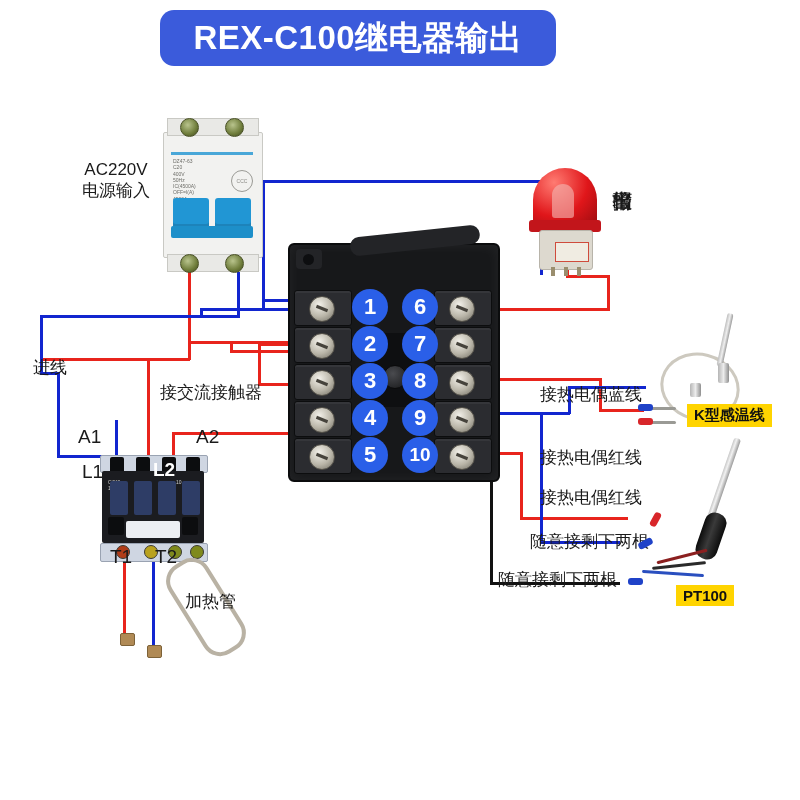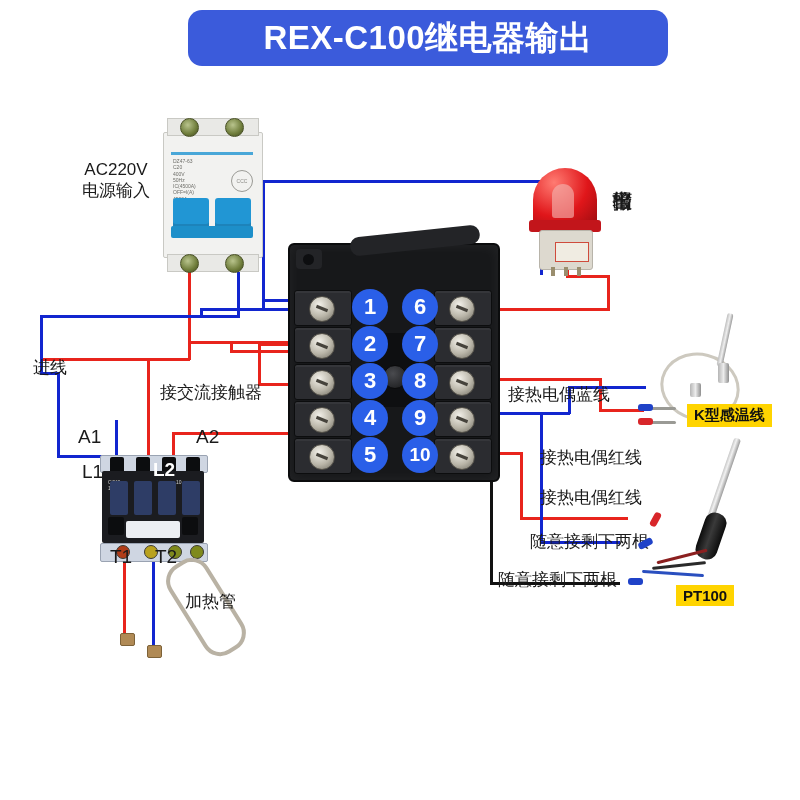--- a/index.html
+++ b/index.html
@@ -5,23 +5,23 @@
   html,body{margin:0;padding:0;}
   body{
     width:800px;height:800px;background:#ffffff;position:relative;overflow:hidden;
     font-family:"Liberation Sans","DejaVu Sans",sans-serif;
   }
   #stage{position:absolute;left:0;top:0;width:800px;height:800px;}
   .abs{position:absolute;}
 
   
   #title-banner{
-    left:160px;top:10px;width:480px;height:56px;
+    left:160px;top:10px;width:396px;height:56px;
     background:#3b5bdb;border-radius:14px;
-    display:flex;align-items:center;justify-content:center;margin-left:28px;
+    display:flex;align-items:center;justify-content:center;
   }
   #title-text{
     color:#ffffff;font-size:33px;font-weight:bold;letter-spacing:.5px;
     white-space:nowrap;
   }
 
   
   .lbl{color:#1a1a1a;font-size:17px;line-height:1.22;white-space:pre;}
   .lbl.big{font-size:19px;}
   .lbl.vert{writing-mode:vertical-rl;text-orientation:upright;line-height:1.05;font-size:20px;}
@@ -320,21 +320,21 @@
   </div>
   <div class="abs lbl vert" style="left:612px;top:175px;">报警输出</div>
 
   <div class="abs" id="heater">
     <div class="ht-loop"></div>
     <div class="ht-nut" style="left:-45px;top:78px;"></div>
     <div class="ht-nut" style="left:-18px;top:90px;"></div>
   </div>
   <div class="abs lbl" style="left:185px;top:592px;">加热管</div>
 
-  <div class="abs lbl" style="left:508px;top:385px;">接热电偶蓝线</div>
+  <div class="abs lbl" style="left:540px;top:385px;">接热电偶蓝线</div>
   <div class="abs lbl" style="left:540px;top:448px;">接热电偶红线</div>
   <div class="abs lbl" style="left:540px;top:488px;">接热电偶红线</div>
   <div class="abs lbl" style="left:530px;top:532px;">随意接剩下两根</div>
   <div class="abs lbl" style="left:498px;top:570px;">随意接剩下两根</div>
 
   <div class="abs" id="kprobe">
     <div class="k-coil"></div>
     <div class="k-tip" style="left:62px;top:-22px;"></div>
     <div class="k-ferr" style="left:58px;top:28px;"></div>
     <div class="k-ferr" style="left:30px;top:48px;height:14px;"></div>

